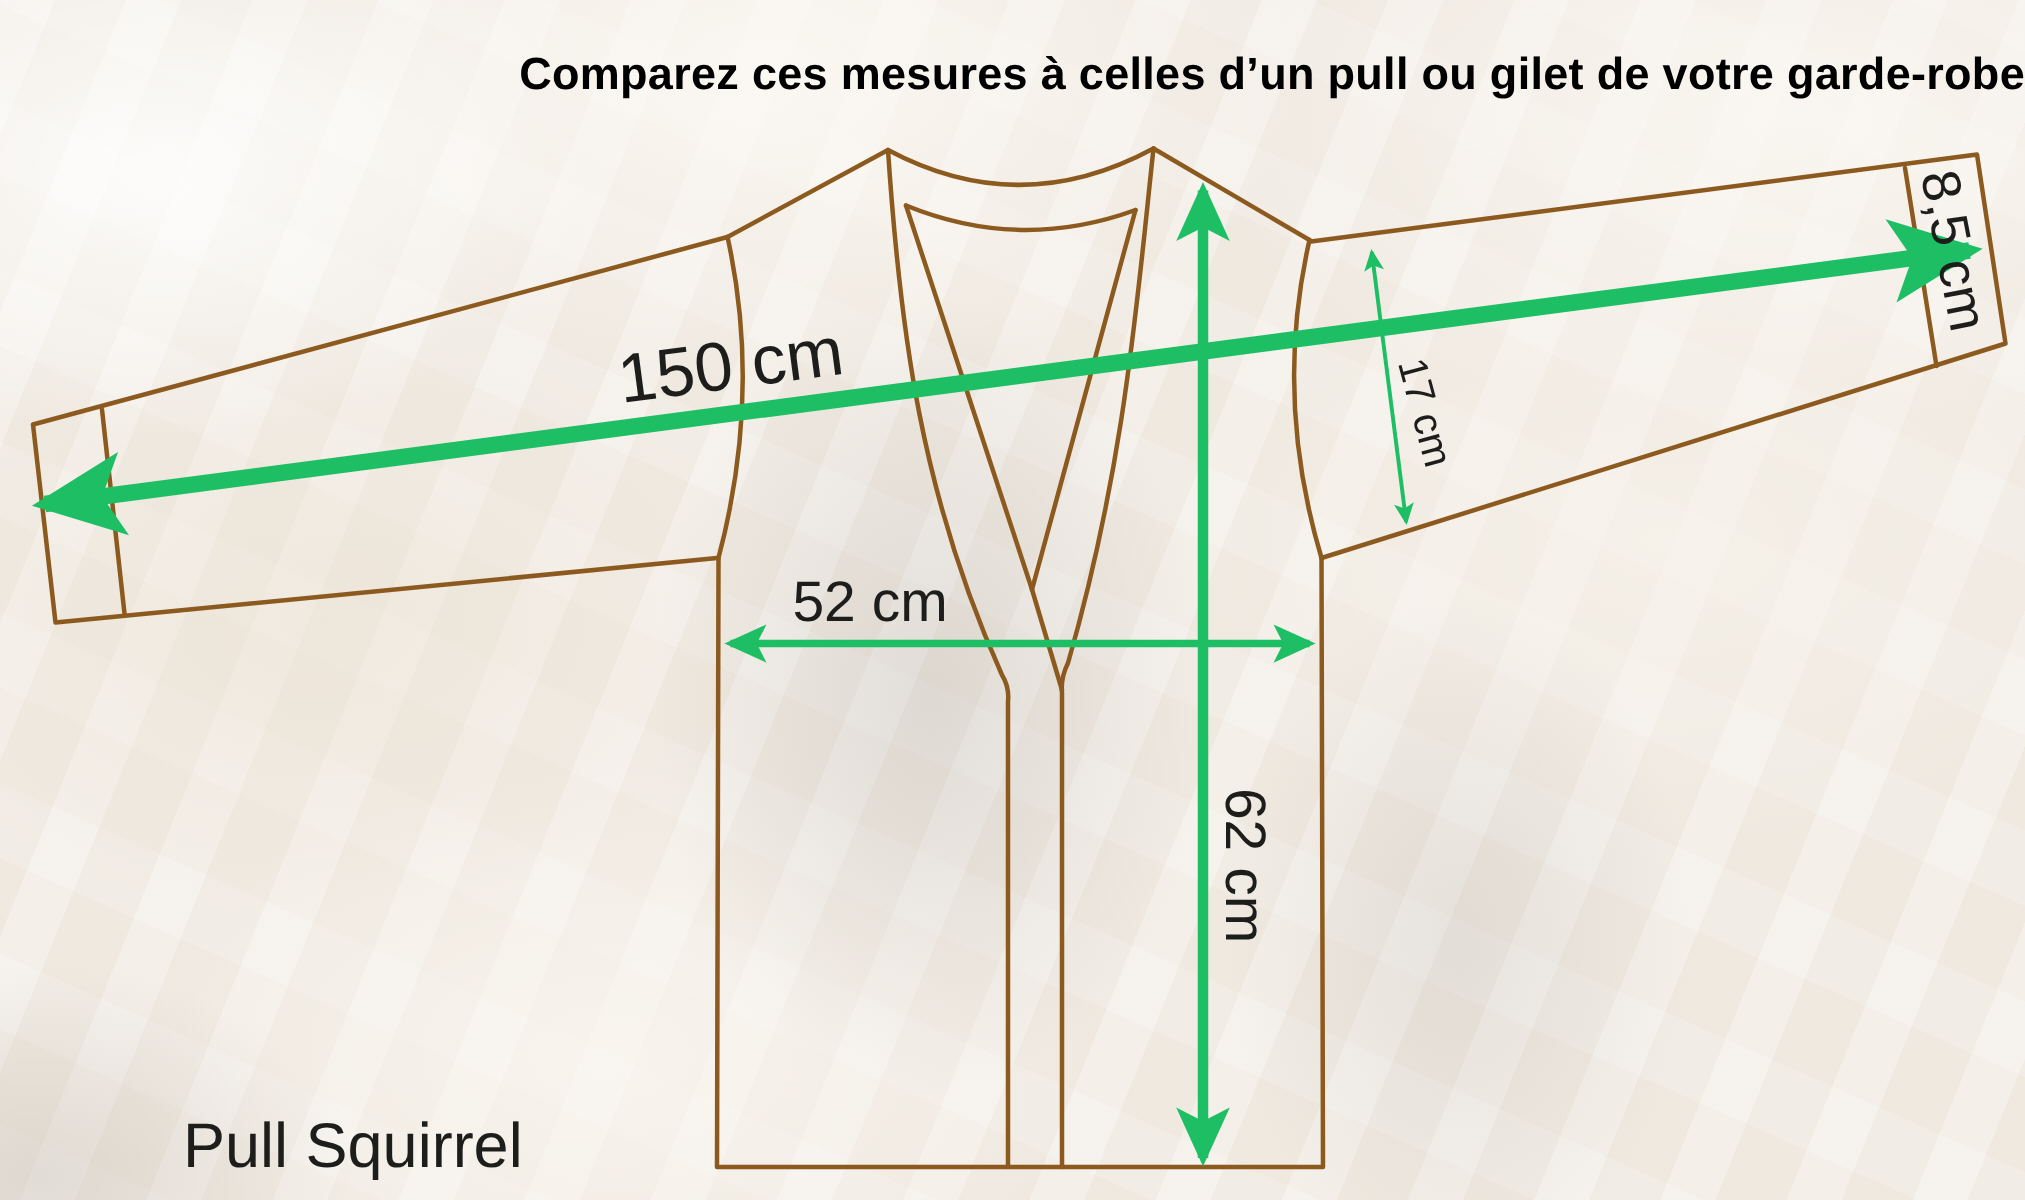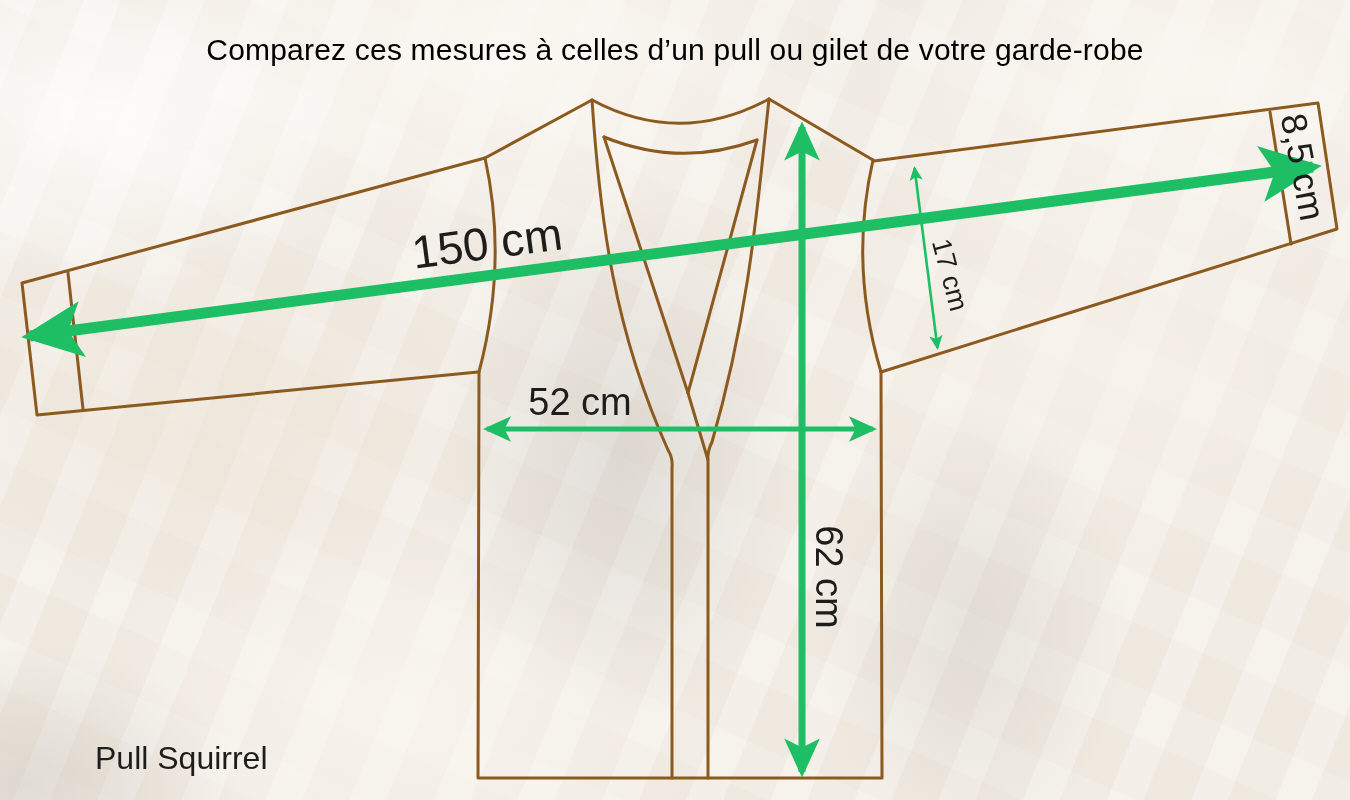--- a/index.html
+++ b/index.html
@@ -28,27 +28,27 @@
       radial-gradient(ellipse 300px 430px at 46% 58%, rgba(145,141,138,.20), rgba(145,141,138,0) 62%),
       radial-gradient(ellipse 260px 380px at 72% 78%, rgba(150,146,140,.16), rgba(150,146,140,0) 60%),
       radial-gradient(ellipse 420px 280px at 16% 52%, rgba(236,227,213,.6), rgba(236,227,213,0) 70%),
       radial-gradient(ellipse 500px 300px at 30% 88%, rgba(250,246,240,.8), rgba(250,246,240,0) 65%),
       radial-gradient(ellipse 520px 320px at 82% 45%, rgba(247,242,234,.75), rgba(247,242,234,0) 65%),
       repeating-linear-gradient(112deg, rgba(255,255,255,.22) 0 34px, rgba(232,224,212,.20) 34px 78px),
       repeating-linear-gradient(24deg, rgba(255,255,255,.15) 0 46px, rgba(238,231,220,.14) 46px 104px);
   }
   .title{
     position:absolute;left:0;right:0;top:33px;
-    text-align:center;
-    font-size:30px;font-weight:400;color:var(--title);
+    text-align:right;
+    font-size:30px;font-weight:700;color:var(--title);
     letter-spacing:.2px;
   }
   .product{
-    position:absolute;left:95px;top:740px;
-    font-size:32px;font-weight:400;color:var(--label);
+    position:absolute;left:122px;top:740px;
+    font-size:42px;font-weight:400;color:var(--label);
   }
   svg.diagram{position:absolute;inset:0;}
   .gline{stroke:var(--outline);stroke-width:3;fill:none;stroke-linejoin:round;stroke-linecap:round;}
   .aline{stroke:var(--arrow);fill:none;stroke-linecap:butt;}
   .ahead{fill:var(--arrow);stroke:none;}
   text.mlabel{fill:var(--label);font-family:"Liberation Sans","DejaVu Sans",sans-serif;}
 </style>
 </head>
 <body>
 

